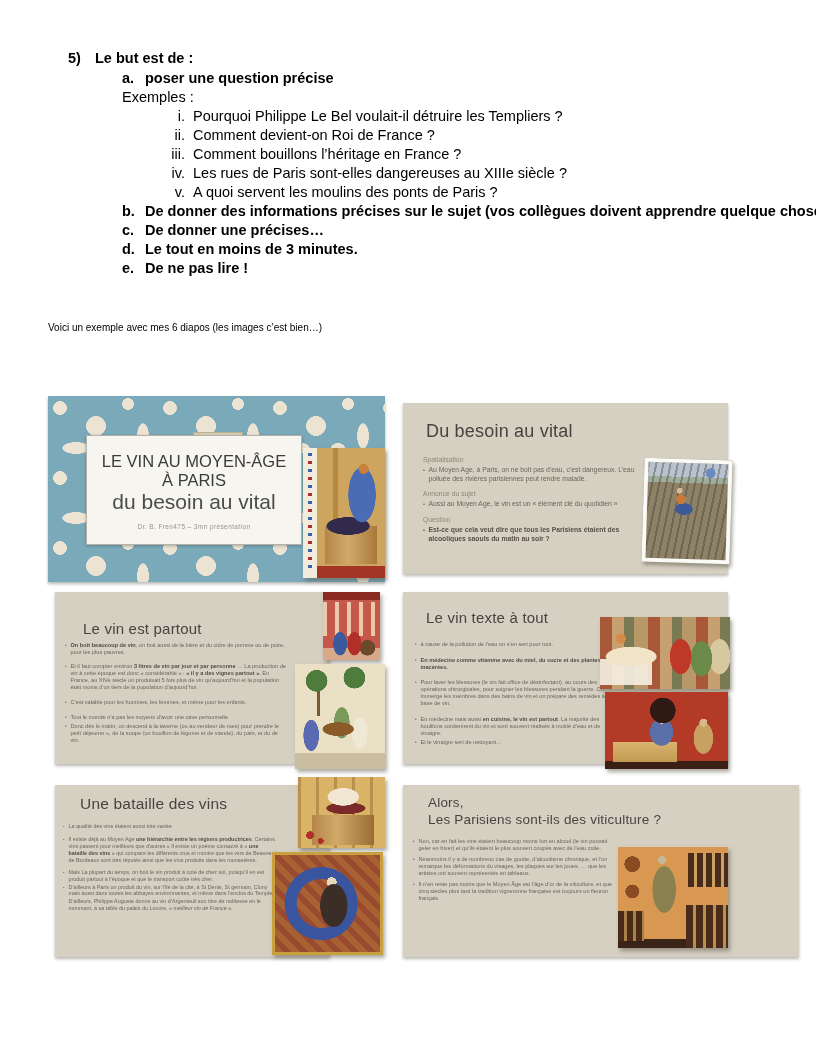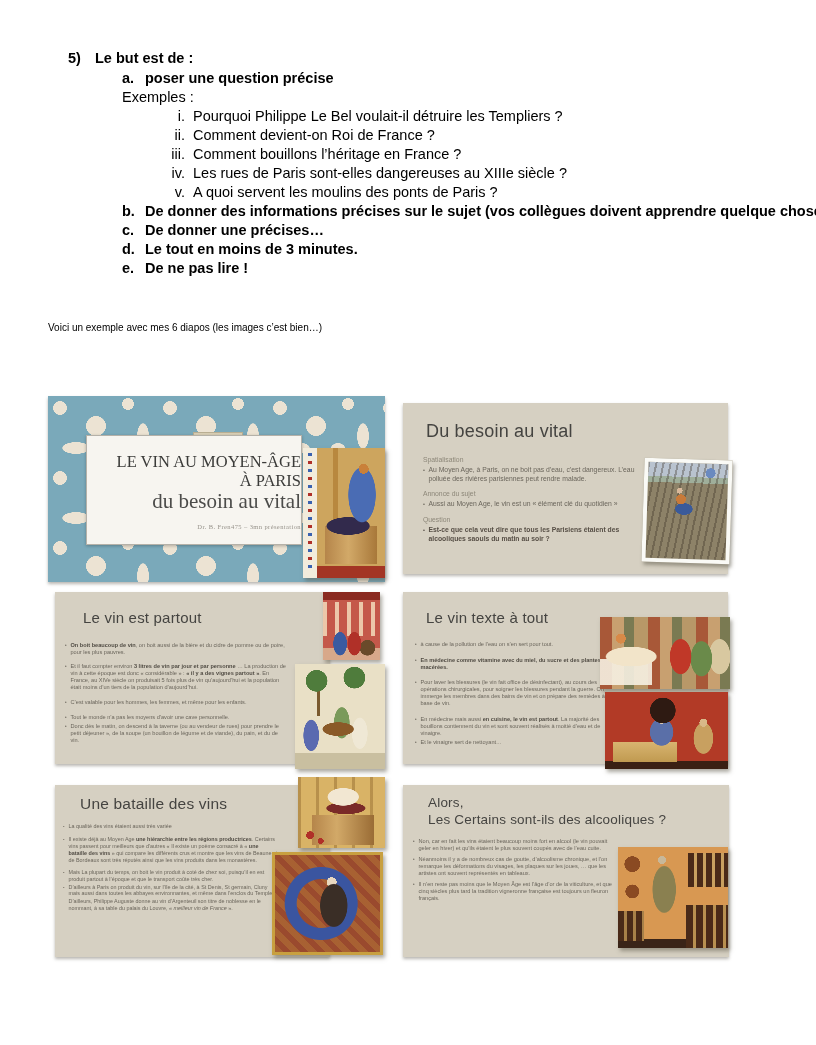--- a/index.html
+++ b/index.html
@@ -35,21 +35,21 @@
       background-image:
         radial-gradient(circle 7px  at 12px 12px, #ece3d3 98%, transparent),
         radial-gradient(circle 10px at 48px 30px, #ece3d3 98%, transparent),
         radial-gradient(circle 6px  at 80px 8px,  #ece3d3 98%, transparent),
         radial-gradient(ellipse 14px 6px at 28px 52px, #ece3d3 95%, transparent),
         radial-gradient(circle 8px  at 70px 55px, #ece3d3 98%, transparent),
         radial-gradient(ellipse 6px 13px at 95px 40px, #ece3d3 95%, transparent);
       background-size:110px 70px;background-repeat:repeat;}
   .s1-tab{position:absolute;left:145px;top:36px;width:48px;height:16px;background:#d9cfb6;border:1px solid #b9ae92;}
   .s1-card{position:absolute;left:38px;top:39px;width:214px;height:108px;background:#f7f5f0;
-           border:1px solid #b5b1a8;box-shadow:0 1px 3px rgba(0,0,0,.25);text-align:right;font-family:Liberation Serif, serif;}
+           border:1px solid #b5b1a8;box-shadow:0 1px 3px rgba(0,0,0,.25);text-align:center;}
   .s1-t1{margin-top:16px;font-size:16.5px;line-height:19px;color:#3b3b39;}
   .s1-t2{font-size:16.5px;line-height:19px;color:#3b3b39;}
   .s1-t3{font-size:21px;line-height:23px;color:#4c4c4a;}
   .s1-sub{margin-top:10px;font-size:6.5px;color:#97938b;letter-spacing:.4px;}
 
   #img1{left:255px;top:52px;width:82px;height:130px;background-color:#cda55e;
     background-image:
       linear-gradient(#a33524,#a33524),
       radial-gradient(circle 5px at 74% 16%, #c9803a 98%, transparent),
       radial-gradient(ellipse 14px 28px at 72% 36%, #4a6cb4 96%, transparent),
@@ -73,21 +73,21 @@
     background-image:
       radial-gradient(circle 5px at 78% 10%, #6a8ac0 98%, transparent),
       radial-gradient(circle 5px at 42% 38%, #c87a3a 98%, transparent),
       radial-gradient(circle 3px at 40% 29%, #d8b89a 98%, transparent),
       radial-gradient(ellipse 9px 6px at 46% 48%, #3a5a9a 95%, transparent),
       repeating-linear-gradient(100deg, rgba(60,50,38,.35) 0 2px, transparent 2px 7px),
       linear-gradient(#b9c3cf 0 14px, #9fae9a 14px 20px, transparent 20px);}
 
   
   .s3{left:55px;top:592px;width:275px;height:172px;}
-  .s3 .stitle{left:28px;top:17px;font-size:15px;}
+  .s3 .stitle{left:28px;top:28px;font-size:15px;}
   .s3 .col{left:10px;top:49px;width:444px;font-size:11.2px;line-height:14px;}
   .s3 .brow{margin-bottom:15px;}
   .s3 .brow.tight{margin-bottom:4px;}
   #img3a{left:268px;top:0;width:57px;height:68px;background-color:#c4584a;
     background-image:
       linear-gradient(#8a2a20,#8a2a20),
       radial-gradient(ellipse 7px 12px at 30% 76%, #3a5aa0 95%, transparent),
       radial-gradient(ellipse 7px 12px at 55% 76%, #b03028 95%, transparent),
       radial-gradient(ellipse 8px 8px at 78% 82%, #6a4a2a 95%, transparent),
       repeating-linear-gradient(90deg, rgba(238,205,175,.95) 0 4px, transparent 4px 12px),
@@ -151,21 +151,21 @@
     background-size:100% 100%,100% 100%,100% 100%,100% 100%,62px 30px,100% 100%;
     background-position:0 0,0 0,0 0,0 0,14px 38px,0 0;}
   #img5b{left:217px;top:67px;width:111px;height:103px;border:3px solid #c8a040;box-sizing:border-box;
     background-color:#9a4a2e;
     background-image:
       radial-gradient(ellipse 14px 22px at 56% 52%, #3a2e26 95%, transparent),
       radial-gradient(circle 5px at 54% 28%, #e8d8c0 98%, transparent),
       radial-gradient(circle at 44% 50%, transparent 24px, #3a55a0 25px 36px, transparent 37px),
       repeating-linear-gradient(45deg, rgba(200,150,60,.3) 0 6px, transparent 6px 12px);}
 
-  .s6{left:403px;top:785px;width:326px;height:172px;}
+  .s6{left:403px;top:785px;width:384px;height:172px;padding-left:12px;}
   .s6 .stitle{left:25px;top:10px;font-size:13.5px;line-height:16.5px;}
   .s6 .col{left:10px;top:52px;width:414px;font-size:11.2px;line-height:14px;}
   .s6 .brow{margin-bottom:8px;}
   #img6{left:215px;top:62px;width:110px;height:101px;background-color:#d89852;
     background-image:
       radial-gradient(circle 8px at 13% 17%, #8a4a22 97%, transparent),
       radial-gradient(circle 7px at 13% 44%, #8a4a22 97%, transparent),
       radial-gradient(circle 4px at 40% 13%, #c8b89a 98%, transparent),
       radial-gradient(ellipse 12px 24px at 42% 42%, #8a8050 95%, transparent),
       repeating-linear-gradient(90deg,#4a2a18 0 6px,#c8a060 6px 9px),
@@ -334,21 +334,21 @@
           <span class="bt"><span>D’ailleurs, Philippe Auguste donne au vin d’Argenteuil son titre de noblesse en le nommant, à sa table du palais du Louvre, « </span><span class="si">meilleur vin de France</span><span> ».</span></span>
         </div>
     </div>
     <div id="img5a" class="art"></div>
     <div id="img5b" class="art"></div>
   </div>
 
   <div class="slide s6">
     <div class="stitle">
       <div>Alors,</div>
-      <div>Les Certains sont-ils des alcooliques ?</div>
+      <div>Les Parisiens sont-ils des viticulture ?</div>
     </div>
     <div class="col">
       <div class="brow">
           <span class="bm">•</span>
           <span class="bt"><span>Non, car en fait les vins étaient beaucoup moins fort en alcool (le vin pouvait geler en hiver) et qu’ils étaient le plus souvent coupés avec de l’eau cuite.</span></span>
         </div>
       <div class="brow">
           <span class="bm">•</span>
           <span class="bt"><span>Néanmoins il y a de nombreux cas de goutte, d’alcoolisme chronique, et l’on remarque les déformations du visages, les plaques sur les joues, …  que les artistes ont souvent représentés en tableaux.</span></span>
         </div>

